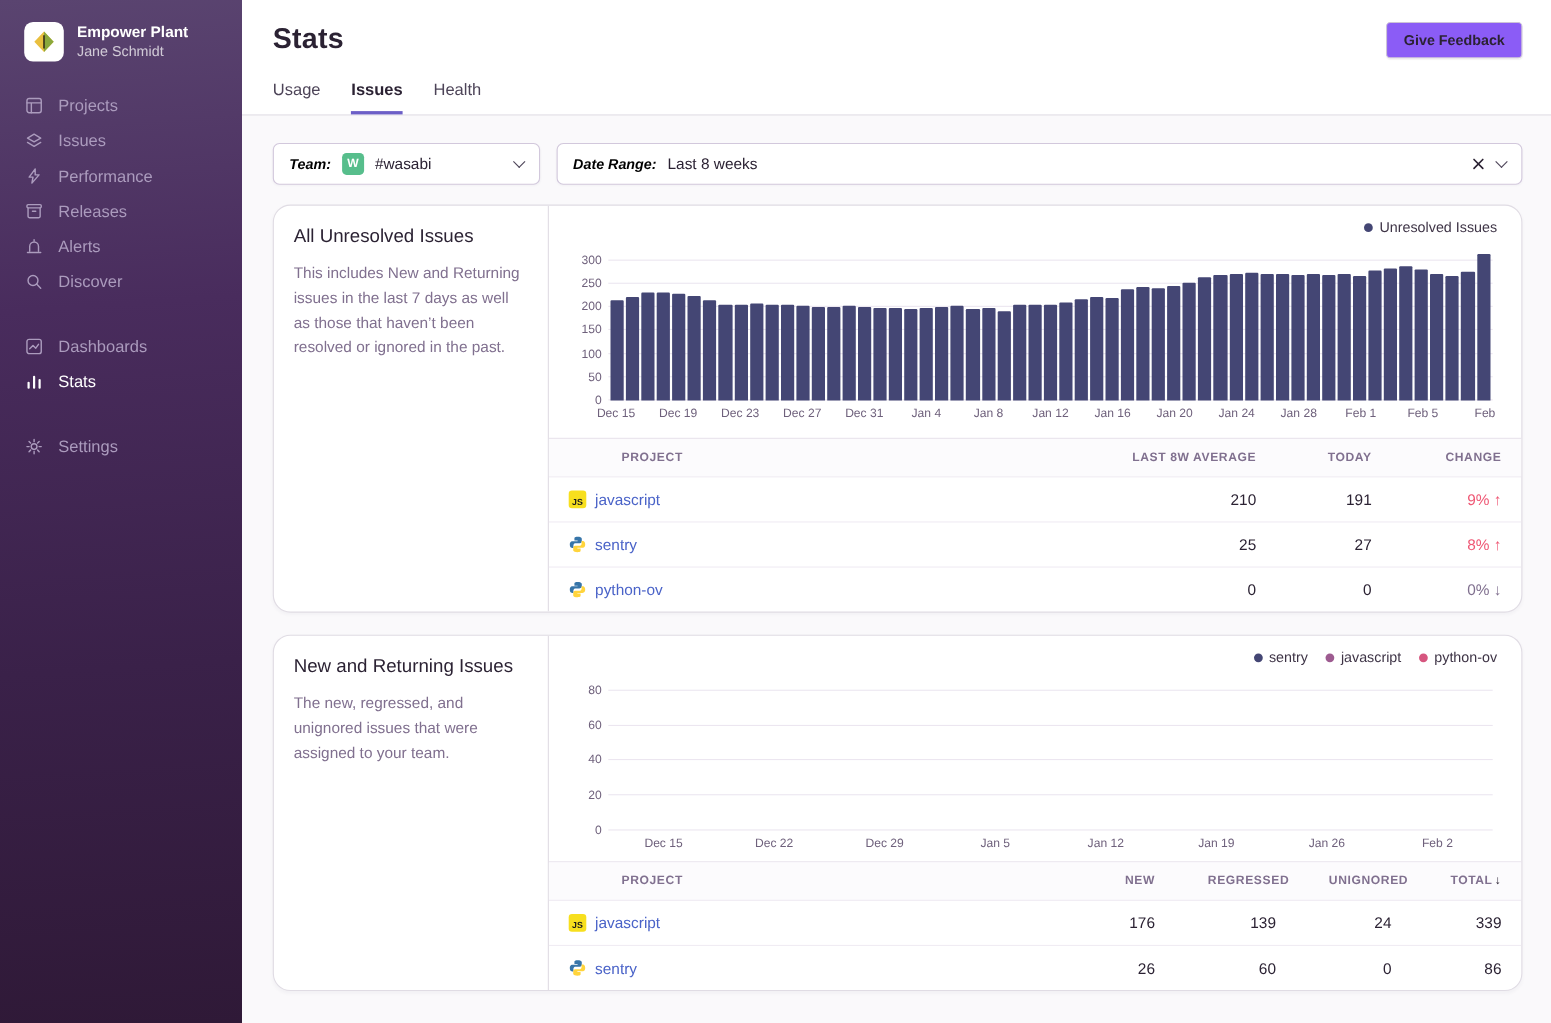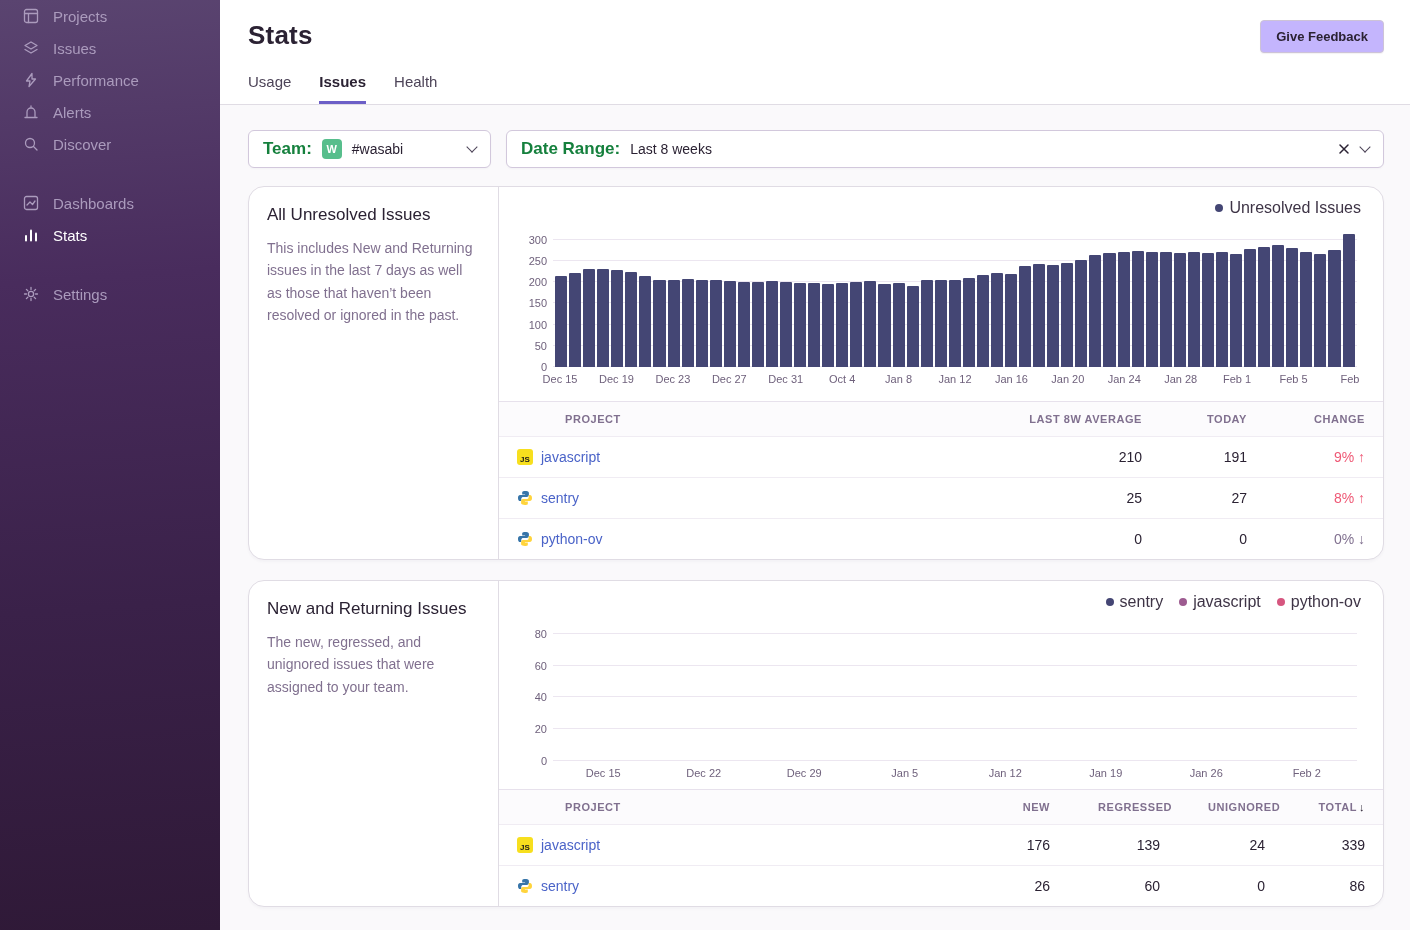--- a/index.html
+++ b/index.html
@@ -18,55 +18,55 @@
   .nav-item.active { color:#ffffff; }
   .nav-icon { width:18px; height:18px; display:flex; align-items:center; justify-content:center; flex-shrink:0; }
   .nav-icon svg { width:16px; height:16px; }
   .nav-gap { height:27px; }
 
   
   .main { flex:1; display:flex; flex-direction:column; min-width:0; }
   .top { background:#fff; padding:20px 26px 0 28px; border-bottom:1px solid #e0dce4; }
   .top-row { display:flex; justify-content:space-between; align-items:flex-start; }
   .page-title { font-size:26px; font-weight:700; color:#2b2233; letter-spacing:.2px; }
-  .feedback-btn { background:#c4b5fd; border:1px solid #cdc3d7; border-radius:4px; padding:8px 15px; font-size:13px;
+  .feedback-btn { background:#8b5cf6; border:1px solid #cdc3d7; border-radius:4px; padding:8px 15px; font-size:13px;
     font-weight:700; color:#2b2233; cursor:pointer; font-family:inherit; box-shadow:0 1px 1px rgba(43,34,51,.06); }
   .tabs { display:flex; gap:28px; margin-top:20px; }
   .tab { padding-bottom:11px; font-size:15px; color:#4d4458; cursor:pointer; border-bottom:3px solid transparent; }
   .tab.active { color:#2b2233; font-weight:700; border-bottom-color:#6c5fc7; }
 
   .content { padding:25px 26px 0 28px; flex:1; overflow:hidden; }
 
   
   .filter-row { display:flex; gap:15px; margin-bottom:18px; }
   .filter-control { background:#fff; border:1px solid #d2c8dc; border-radius:6px; height:38px; display:flex;
     align-items:center; padding:0 14px; gap:10px; box-shadow:0 1px 2px rgba(43,34,51,.03); cursor:pointer; }
   .team-control { width:243px; }
   .date-control { flex:1;justify-content:center; }
-  .filter-label { font-size:17px; font-weight:700; color:#15803d; white-space:nowrap; }
+  .filter-label { font-size:13px; font-weight:700; color:#000000; white-space:nowrap;font-style:italic; }
   .team-avatar { width:20px; height:20px; border-radius:4px; background:#57be8c; color:#fff; font-size:11px; font-weight:700;
     display:flex; align-items:center; justify-content:center; flex-shrink:0; }
   .filter-value { font-size:14px; color:#2b2233; white-space:nowrap; }
   .spacer { flex:1; }
   .chev { width:8px; height:8px; border-right:1.8px solid #4d4458; border-bottom:1.8px solid #4d4458;
     transform:rotate(45deg); margin-top:-4px; flex-shrink:0; }
   .clear-x { width:14px; height:14px; flex-shrink:0; }
   .clear-x svg { width:14px; height:14px; stroke:#2b2233; }
 
   
   .panel { background:#fff; border:1px solid #e0dce4; border-radius:16px; display:flex; margin-bottom:20px;
     box-shadow:0 2px 3px rgba(43,34,51,.03); overflow:hidden; }
   .panel-left { width:250px; flex-shrink:0; border-right:1px solid #e0dce4; padding:18px; }
   .panel-title { font-size:17px; font-weight:400; color:#2b2233; margin-bottom:12px; }
   .panel-desc { font-size:14px; color:#80708f; line-height:1.6; }
   .panel-right { flex:1; min-width:0; display:flex; flex-direction:column; }
 
   
   .chart-block { padding:12px 22px 2px 22px; }
-  .chart-legend { display:flex; justify-content:flex-end; align-items:center; gap:16px; font-size:16px;
+  .chart-legend { display:flex; justify-content:flex-end; align-items:center; gap:16px; font-size:13px;
     color:#3e3446; margin-bottom:10px; min-height:14px; }
   .legend-item { display:flex; align-items:center; gap:6px; cursor:pointer; }
   .legend-dot { width:8px; height:8px; border-radius:50%; flex-shrink:0; }
   .plot { position:relative; height:140px; margin-left:32px; margin-right:4px; }
   .gridline { position:absolute; left:0; right:0; border-top:1px solid #ece6f0; }
   .ytick { position:absolute; left:-38px; width:32px; text-align:right; top:0; transform:translateY(-50%);
     font-size:11px; color:#6f617c; }
   .bars { position:absolute; left:0; right:0; top:0; bottom:0; display:flex; align-items:flex-end; gap:2px; padding:0 2px; }
   .bar { flex:1; min-width:0; border-radius:1px 1px 0 0; }
   .sbars { position:absolute; left:0; right:0; top:0; bottom:0; display:flex; align-items:flex-end; gap:6px; padding:0 3px; }
@@ -92,20 +92,33 @@
     display:flex; align-items:flex-end; justify-content:center; flex-shrink:0; padding-bottom:1px; }
   .py-icon { width:16px; height:16px; flex-shrink:0; display:flex; }
   .change-up { color:#ef5875; }
   .change-muted { color:#80708f; }
   .sort-arrow { color:#2b2233; font-weight:700; margin-left:2px; }
 </style>
 </head>
 <body>
 
 <nav class="sidebar">
+  <div class="org-header">
+    <div class="org-logo-box">
+      <svg viewBox="0 0 20 20" width="22" height="22">
+        <path d="M10 1.5 18 10l-8 8.5L2 10z" fill="#e9bf3e"></path>
+        <path d="M10 1.5 18 10l-8 8.5z" fill="#8aa83c"></path>
+        <path d="M10 4.5v11" stroke="#3b3619" stroke-width="1.4"></path>
+      </svg>
+    </div>
+    <div>
+      <div class="org-name">Empower Plant</div>
+      <div class="org-user">Jane Schmidt</div>
+    </div>
+  </div>
 
   <div class="nav-item">
     <span class="nav-icon">
       <svg viewBox="0 0 16 16" fill="none" stroke="currentColor" stroke-width="1.3" stroke-linecap="round" stroke-linejoin="round">
           <rect x="1.5" y="1.5" width="13" height="13" rx="2"></rect>
           <path d="M1.5 5.5h13M5.5 5.5v9"></path>
         </svg>
     </span>
     <span>Projects</span>
   </div>
@@ -118,20 +131,30 @@
     </span>
     <span>Issues</span>
   </div>
   <div class="nav-item">
     <span class="nav-icon">
       <svg viewBox="0 0 16 16" fill="none" stroke="currentColor" stroke-width="1.3" stroke-linejoin="round">
           <path d="M9 1.5 3.5 9H7l-1 5.5L12.5 7H9z"></path>
         </svg>
     </span>
     <span>Performance</span>
+  </div>
+  <div class="nav-item">
+    <span class="nav-icon">
+      <svg viewBox="0 0 16 16" fill="none" stroke="currentColor" stroke-width="1.3" stroke-linecap="round" stroke-linejoin="round">
+          <rect x="1.5" y="2" width="13" height="3" rx="1"></rect>
+          <path d="M2.5 5v7.5a1.5 1.5 0 0 0 1.5 1.5h8a1.5 1.5 0 0 0 1.5-1.5V5"></path>
+          <path d="M6.5 8h3"></path>
+        </svg>
+    </span>
+    <span>Releases</span>
   </div>
   <div class="nav-item">
     <span class="nav-icon">
       <svg viewBox="0 0 16 16" fill="none" stroke="currentColor" stroke-width="1.3" stroke-linecap="round" stroke-linejoin="round">
           <path d="M4 12.5V8a4 4 0 0 1 8 0v4.5"></path>
           <path d="M2 13.5h12"></path>
           <path d="M8 2v1.2"></path>
         </svg>
     </span>
     <span>Alerts</span>
@@ -311,21 +334,21 @@
                 <div class="bar" style="height: 83.3333%; background: rgb(68, 70, 116);"></div>
                 <div class="bar" style="height: 94.8485%; background: rgb(68, 70, 116);"></div>
               </div>
             </div>
           <div class="xlabels">
               <span class="xtick" style="left: 0.877193%;">Dec 15</span>
               <span class="xtick" style="left: 7.89474%;">Dec 19</span>
               <span class="xtick" style="left: 14.9123%;">Dec 23</span>
               <span class="xtick" style="left: 21.9298%;">Dec 27</span>
               <span class="xtick" style="left: 28.9474%;">Dec 31</span>
-              <span class="xtick" style="left: 35.9649%;">Oct 4</span>
+              <span class="xtick" style="left: 35.9649%;">Jan 4</span>
               <span class="xtick" style="left: 42.9825%;">Jan 8</span>
               <span class="xtick" style="left: 50%;">Jan 12</span>
               <span class="xtick" style="left: 57.0175%;">Jan 16</span>
               <span class="xtick" style="left: 64.0351%;">Jan 20</span>
               <span class="xtick" style="left: 71.0526%;">Jan 24</span>
               <span class="xtick" style="left: 78.0702%;">Jan 28</span>
               <span class="xtick" style="left: 85.0877%;">Feb 1</span>
               <span class="xtick" style="left: 92.1053%;">Feb 5</span>
               <span class="xtick" style="left: 99.1228%;">Feb</span>
             </div>

